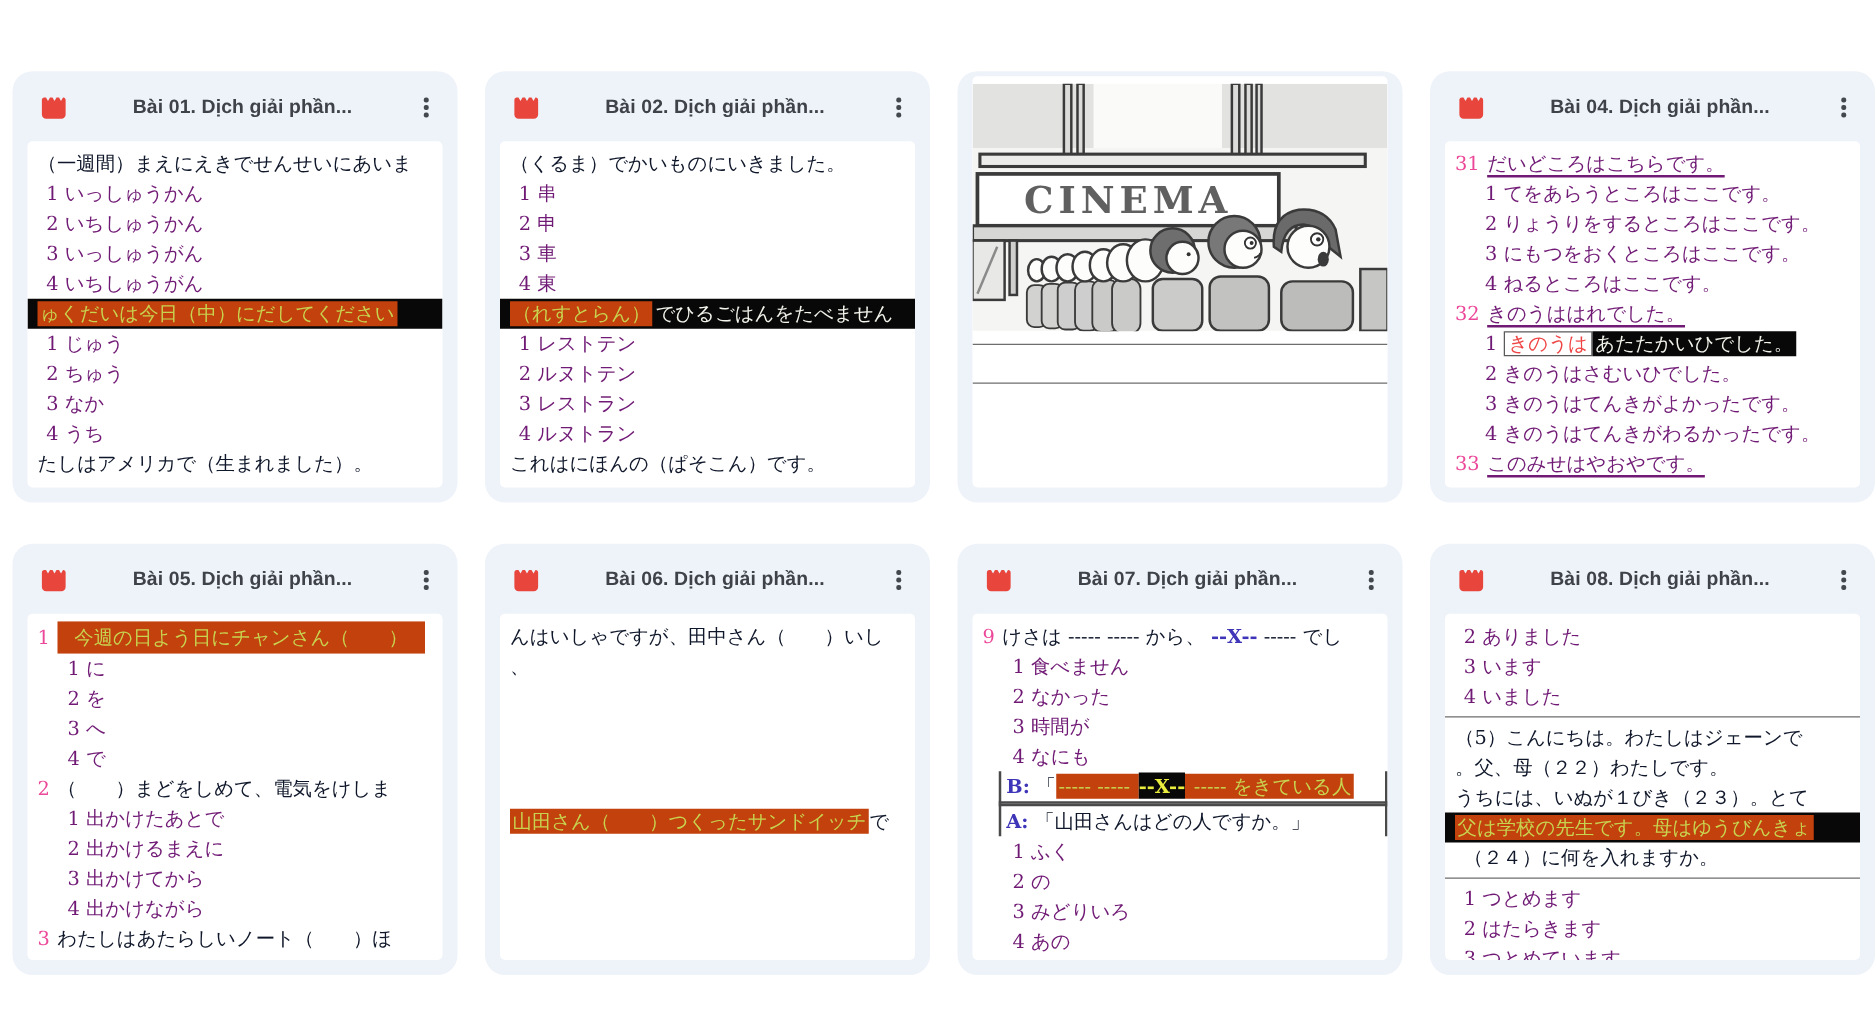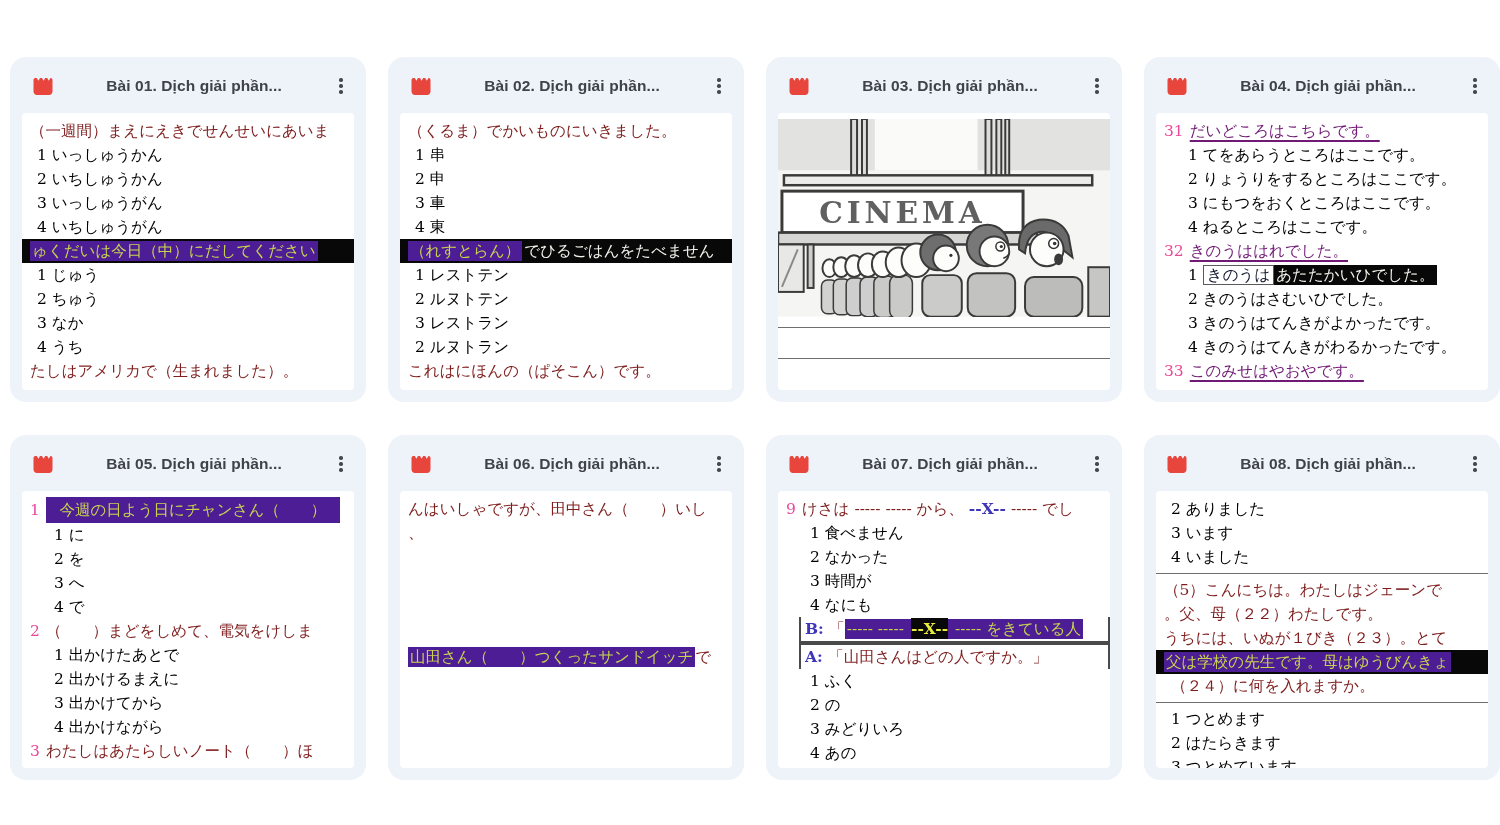--- a/index.html
+++ b/index.html
@@ -13,29 +13,29 @@
     white-space:nowrap;overflow:hidden;letter-spacing:.1px;}
   .menu-btn{width:18px;height:20px;display:flex;flex-direction:column;align-items:center;
     justify-content:center;gap:2.5px;cursor:pointer;flex:none;}
   .menu-btn i{width:3.5px;height:3.5px;border-radius:50%;background:#43474e;}
   .thumb{margin:4px 12px 12px;background:#ffffff;border-radius:4px;flex:1;overflow:hidden;
     padding:6px 8px 4px;display:flex;flex-direction:column;
     font-family:"DejaVu Serif","Liberation Serif",serif;font-size:15.5px;color:#1c1c1c;}
   .line{line-height:24px;white-space:nowrap;overflow:hidden;flex:none;}
   .ind0{padding-left:0;} .ind1{padding-left:7px;} .ind2{padding-left:24px;}
   .num{color:#ec4899;font-weight:normal;margin-right:6px;}
-  .sg-bk{color:#000000;}
-  .sg-bl{color:#7f1d1d;}
+  .sg-bk{color:#701a75;}
+  .sg-bl{color:#0f172a;}
   .sg-blb{color:#3e35b8;font-weight:bold;}
   .sg-blu{color:#701a75;text-decoration:underline;text-underline-offset:4px;
     text-decoration-thickness:1.5px;}
-  .sg-hlg{background:#4c1d95;color:#c8d350;padding:1px 2px;}
+  .sg-hlg{background:#c2410c;color:#c8d350;padding:1px 2px;}
   .sg-hlw{background:#080808;color:#f3f3ec;padding:1px 2px;}
   .sg-hly{background:#080808;color:#e9ed3e;font-weight:bold;padding:1px 0;}
-  .sg-box{border:1.5px solid #5a5a5a;padding:0 3px;color:#0f172a;}
+  .sg-box{border:1.5px solid #5a5a5a;padding:0 3px;color:#ef4444;}
   .hlbar{background:#080808;margin-left:-8px;margin-right:-8px;padding-left:8px;padding-right:8px;}
   .hlbar-after-num .sg-hlg{display:inline-block;box-sizing:border-box;min-width:calc(100% - 22px);text-align:center;}
   .bx{position:relative;margin-left:13px;margin-right:-8px;padding-left:4px;
     border-left:2px solid #4a4a4a;border-right:2px solid #4a4a4a;}
   .bx-t{border-top:2px solid #4a4a4a;}
   .bx-b{border-bottom:2px solid #4a4a4a;}
   .rule{border-top:1.5px solid #6e6e6e;margin:4px -8px;flex:none;}
   .spacer{flex:none;}
   .spacer-flex{flex:1;}
   .cinema{display:block;width:calc(100% + 16px);margin:0 -8px;flex:none;}
@@ -90,39 +90,26 @@
     <div class="thumb">
         <div class="line ind0"><span class="sg-bl">（くるま）でかいものにいきました。</span></div>
         <div class="line ind1"><span class="sg-bk">1 串</span></div>
         <div class="line ind1"><span class="sg-bk">2 申</span></div>
         <div class="line ind1"><span class="sg-bk">3 車</span></div>
         <div class="line ind1"><span class="sg-bk">4 東</span></div>
         <div class="line ind0 hlbar"><span class="sg-hlg">（れすとらん）</span><span class="sg-hlw">でひるごはんをたべません</span></div>
         <div class="line ind1"><span class="sg-bk">1 レストテン</span></div>
         <div class="line ind1"><span class="sg-bk">2 ルヌトテン</span></div>
         <div class="line ind1"><span class="sg-bk">3 レストラン</span></div>
-        <div class="line ind1"><span class="sg-bk">2 ルヌトラン</span></div>
+        <div class="line ind1"><span class="sg-bk">4 ルヌトラン</span></div>
         <div class="line ind0"><span class="sg-bl">これはにほんの（ぱそこん）です。</span></div>
       </div>
   </div>
 
   <div class="card">
-    <div class="card-header">
-      <span class="file-icon">
-        <svg width="26" height="24" viewBox="0 0 24 24" aria-hidden="true">
-          <path fill="#e8453c" d="M4.4,4 L5.8,4 L7.4,6.8 L9,4 L11,4 L12.6,6.8 L14.2,4 L16.2,4 L17.8,6.8 L19.4,4 L19.6,4 C20.7,4 21.5,4.9 21.5,6 L21.5,17.5 C21.5,19.4 20,21 18,21 L6,21 C4,21 2.5,19.4 2.5,17.5 L2.5,6 C2.5,4.9 3.3,4 4.4,4 Z"></path>
-        </svg>
-      </span>
-      <span class="card-title">Bài 03. Dịch giải phần...</span>
-      <span class="menu-btn">
-          <i></i>
-          <i></i>
-          <i></i>
-        </span>
-    </div>
     <div class="thumb">
   <svg class="cinema" viewBox="0 0 336 200" height="198" preserveAspectRatio="xMidYMin meet">
     <rect x="0" y="0" width="336" height="200" fill="#f5f5f3"></rect>
     <rect x="0" y="0" width="336" height="52" fill="#e2e2e0"></rect>
     <rect x="98" y="0" width="104" height="52" fill="#fafaf8"></rect>
     <rect x="74" y="0" width="6" height="60" fill="#dcdcda" stroke="#3a3a3a" stroke-width="2"></rect>
     <rect x="85" y="0" width="5" height="60" fill="#dcdcda" stroke="#3a3a3a" stroke-width="2"></rect>
     <rect x="210" y="0" width="6" height="60" fill="#dcdcda" stroke="#3a3a3a" stroke-width="2"></rect>
     <rect x="221" y="0" width="5" height="60" fill="#dcdcda" stroke="#3a3a3a" stroke-width="2"></rect>
     <rect x="230" y="0" width="4" height="60" fill="#dcdcda" stroke="#3a3a3a" stroke-width="2"></rect>

